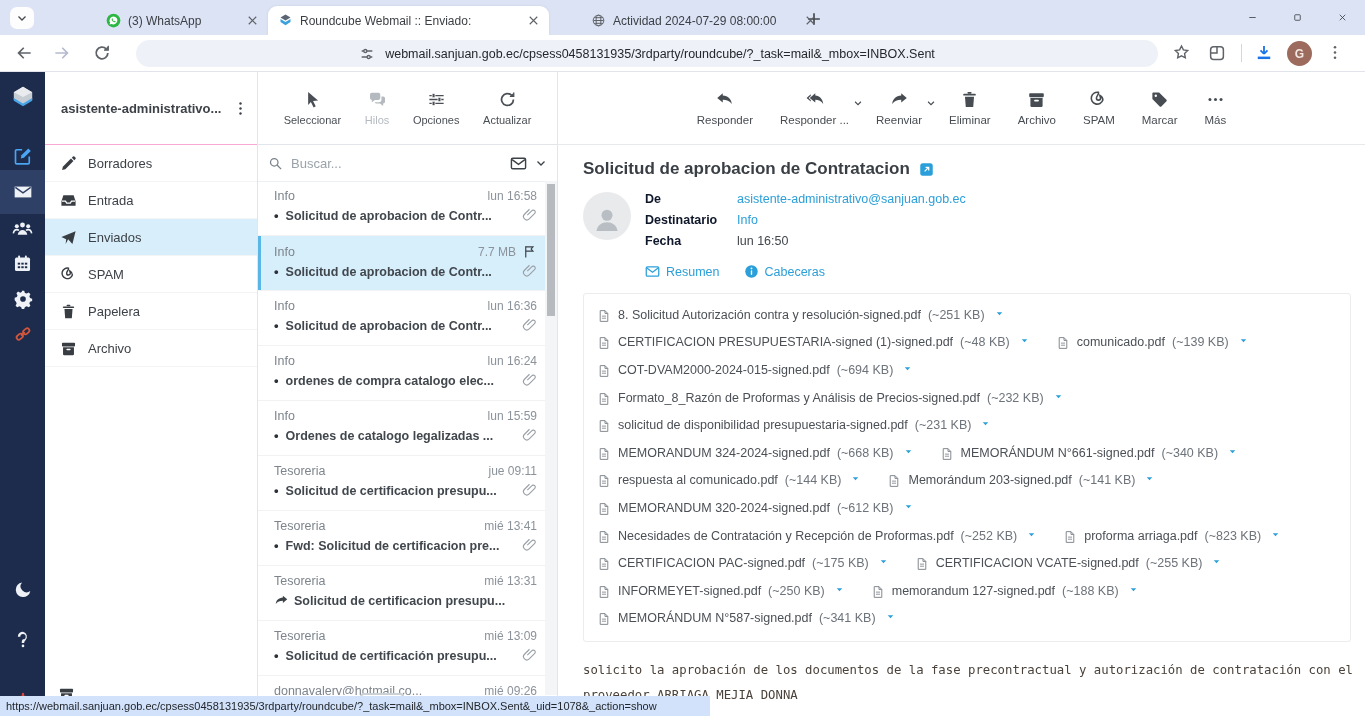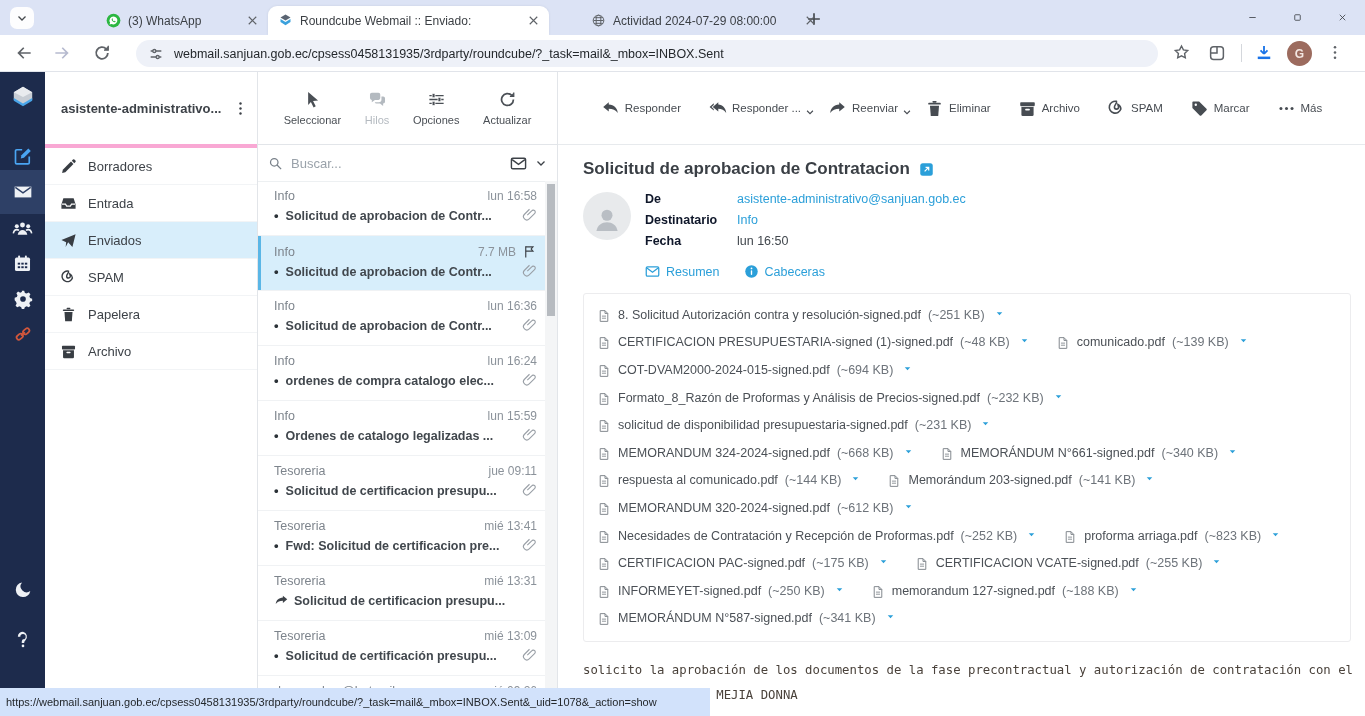--- a/index.html
+++ b/index.html
@@ -22,41 +22,41 @@
   .newtab{position:absolute;left:804px;top:9px;width:20px;height:20px;color:#45494e;}
   .win{position:absolute;right:0;top:0;height:35px;display:flex;}
   .wbtn{width:45px;height:35px;display:flex;align-items:center;justify-content:center;color:#3b3f44;}
   .wbtn .ic{width:11px;height:11px;}
 
   .toolbar{position:absolute;top:35px;left:0;right:0;height:37px;background:#fff;
            border-bottom:1px solid #e1e4ea;box-sizing:border-box;}
   .toolbar .nav{position:absolute;top:8px;width:20px;height:20px;color:#5f6368;}
   .nav.disabled{color:#b6bacf;}
   .pill{position:absolute;left:136px;top:5px;width:1022px;height:27px;background:#eef1f8;
-        border-radius:14px;display:flex;align-items:center;padding:8px 12px;box-sizing:border-box;}
+        border-radius:14px;display:flex;align-items:center;padding:8px 12px;box-sizing:border-box;justify-content:center;}
   .pill .tune{width:16px;height:16px;color:#5f6368;flex:none;}
   .url{font-size:12.5px;color:#24282c;white-space:nowrap;overflow:hidden;margin-left:10px;}
   .star{position:absolute;left:1172px;top:8px;width:19px;height:19px;color:#5f6368;}
   .tabgroup{position:absolute;left:1208px;top:9px;width:18px;height:18px;color:#5f6368;}
   .tdivider{position:absolute;left:1241px;top:9px;width:1px;height:18px;background:#d4d7dc;}
   .download{position:absolute;left:1254px;top:8px;width:20px;height:20px;}
   .avatar{position:absolute;left:1287px;top:6px;width:25px;height:25px;border-radius:50%;
           background:#9c6b5e;color:#f3e7e2;font-size:12px;font-weight:bold;
           display:flex;align-items:center;justify-content:center;}
   .kebab3{position:absolute;left:1326px;top:8px;width:18px;height:19px;color:#5f6368;}
 
   
   .sidebar{position:absolute;left:0;top:72px;bottom:0;width:45px;background:#1d2b4c;}
   .sb{position:absolute;left:0;width:45px;display:flex;justify-content:center;color:#eef1f5;}
   .sb.active{background:#2e4066;align-items:center;}
 
   
   .folders{position:absolute;left:45px;top:72px;bottom:0;width:213px;background:#fff;
            border-right:1px solid #e2e5e9;box-sizing:border-box;}
-  .fhead{height:72px;border-bottom:4px solid #f9a8d4;display:flex;align-items:center;padding:0 8px 0 16px;}
+  .fhead{height:72px;border-bottom:1px solid #f9a8d4;display:flex;align-items:center;padding:0 8px 0 16px;}
   .facct{font-weight:bold;font-size:13px;color:#3d4248;flex:1;white-space:nowrap;overflow:hidden;}
   .fkebab{width:17px;height:17px;color:#3d4248;flex:none;}
   .folder{height:36px;display:flex;align-items:center;gap:11px;padding:0 10px 0 15px;
           font-size:13px;color:#3d4248;border-bottom:1px solid #f2f4f6;}
   .folder .fic{width:17px;height:17px;color:#383d43;flex:none;}
   .folder.selected{background:#d8eefb;}
   .bottom-ic{position:absolute;left:13px;bottom:13px;width:17px;height:17px;color:#383d43;}
 
   
   .list{position:absolute;left:258px;top:72px;bottom:0;width:300px;background:#fff;
@@ -85,21 +85,21 @@
   .msg.selected{background:#d7eefb;}
   .msg.selected::before{content:"";position:absolute;left:0;top:0;bottom:0;width:3px;background:#5ab6e6;}
   .scrollbar{position:absolute;right:0;top:109px;bottom:21px;width:12px;background:#f4f5f6;}
   .thumb{position:absolute;left:2px;right:2px;top:3px;height:132px;background:#b7bbc0;}
   .list-footer-box{position:absolute;left:102px;bottom:4px;width:40px;height:15px;
                    border:2px solid #ccd1d6;border-radius:4px;background:#fff;}
 
   
   .mail{position:absolute;left:558px;top:72px;right:0;bottom:0;background:#fff;}
   .mtb{height:72px;border-bottom:1px solid #e7eaed;display:flex;align-items:center;justify-content:center;gap:27px;}
-  .mbtn{display:flex;flex-direction:row;align-items:center;gap:5px;color:#474c52;font-size:11.5px;position:relative;}
+  .mbtn{display:flex;flex-direction:column;align-items:center;gap:5px;color:#474c52;font-size:11.5px;position:relative;}
   .mbtn .tic{width:19px;height:19px;}
   .mbtn .mcaret{position:absolute;right:-14px;top:8px;width:10px;height:10px;color:#474c52;}
   .mview{position:absolute;top:72px;left:0;right:0;bottom:0;overflow:hidden;padding:15px 12px 0 25px;}
   .subj{font-size:17px;font-weight:bold;color:#3a3f45;display:flex;align-items:center;gap:9px;}
   .subj .ext{width:15px;height:15px;}
   .mhead{display:flex;margin-top:13px;}
   .mavatar{width:48px;height:48px;border-radius:50%;background:#e8eaec;color:#b9bec4;
            display:flex;align-items:center;justify-content:center;flex:none;overflow:hidden;}
   .mavatar .ic{width:30px;height:30px;margin-top:6px;}
   .hgrid{margin-left:14px;font-size:12.5px;}
@@ -113,21 +113,21 @@
   .attbox{margin-top:14px;border:1px solid #ececee;border-radius:3px;padding:8px 13px;
           width:768px;box-sizing:border-box;}
   .att-row{display:flex;gap:26px;height:27.6px;align-items:center;}
   .att{display:flex;align-items:flex-start;gap:7px;}
   .att .afic{width:14px;height:16px;color:#82888e;flex:none;}
   .att .an{font-size:12.5px;color:#4b5056;white-space:nowrap;}
   .att .as{font-size:12.5px;color:#6d737a;white-space:nowrap;}
   .att .acaret{width:11px;height:11px;color:#2b9fd9;margin-left:2px;}
   .mbody{margin-top:16px;font-family:"DejaVu Sans Mono",monospace;font-size:12.3px;color:#4a423b;line-height:2;}
 
-  .statusbar{position:absolute;left:0;bottom:0;width:710px;height:28px;background:#d2e2fb;
+  .statusbar{position:absolute;left:0;bottom:0;width:710px;height:20px;background:#d2e2fb;
              font-size:11px;color:#23272b;display:flex;align-items:center;padding:0 6px;
              box-sizing:border-box;white-space:nowrap;overflow:hidden;z-index:50;}
 </style>
 </head>
 <body>
 
 <div class="screen">
 
   <div class="tabstrip">
     <div class="tab-search">

